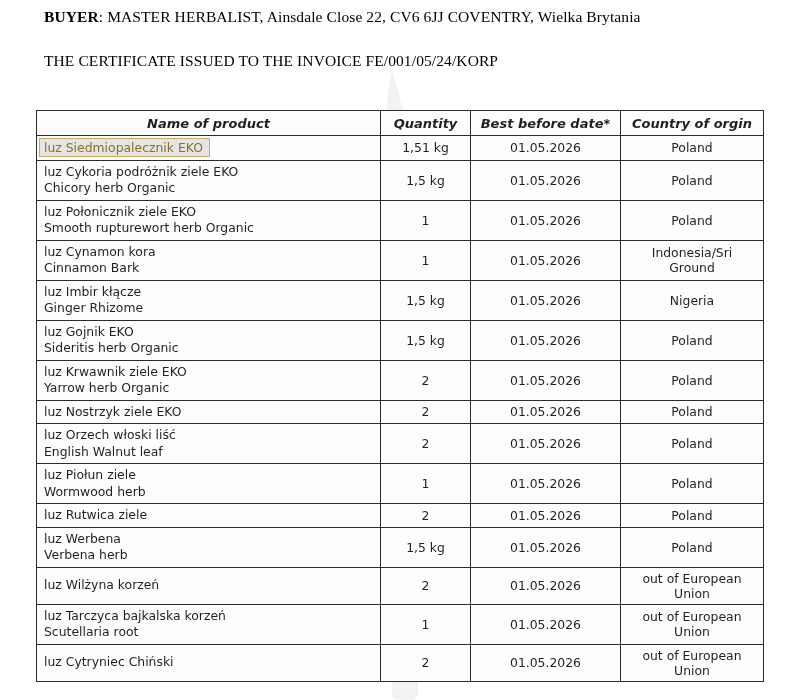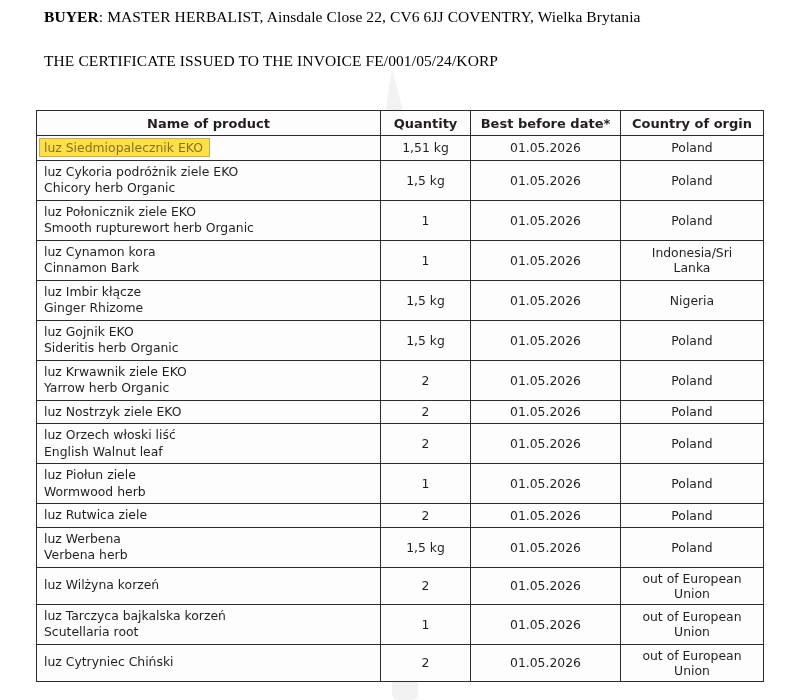--- a/index.html
+++ b/index.html
@@ -69,20 +69,21 @@
     background-clip: padding-box;
   }
 
   #product-table thead th {
     height: 24px;
     font-weight: bold;
     text-align: center;
     font-size: 13px;
     background: #fdfdfd;
     padding: 0 4px;
+    font-style: italic;
   }
 
   #product-table tbody td {
     background: #fdfdfd;
     vertical-align: middle;
   }
 
   td.name-cell {
     text-align: left;
     padding: 3px 0 3px 7px;
@@ -90,21 +91,21 @@
   }
   td.qty-cell, td.date-cell, td.ctry-cell {
     text-align: center;
     padding: 3px 12px;
   }
   .prod-line { display: block; white-space: nowrap; }
 
   
   .hl {
     display: inline-block;
-    background: #fde047;
+    background: #e5e5e5;
     border: 1px solid #c8ab5e;
     color: #8a7026;
     padding: 1px 6px 1px 4px;
     margin: -1px 16px -1px -5px;
     line-height: 15px;
   }
 </style>
 </head>
 <body>
 
@@ -177,21 +178,21 @@
           <td class="date-cell">01.05.2026</td>
           <td class="ctry-cell">Poland</td>
         </tr>
         <tr>
           <td class="name-cell">
             <span class="prod-line">luz Cynamon kora</span>
             <span class="prod-line">Cinnamon Bark</span>
           </td>
           <td class="qty-cell">1</td>
           <td class="date-cell">01.05.2026</td>
-          <td class="ctry-cell">Indonesia/Sri Lanka</td>
+          <td class="ctry-cell">Indonesia/Sri Ground</td>
         </tr>
         <tr>
           <td class="name-cell">
             <span class="prod-line">luz Imbir kłącze</span>
             <span class="prod-line">Ginger Rhizome</span>
           </td>
           <td class="qty-cell">1,5 kg</td>
           <td class="date-cell">01.05.2026</td>
           <td class="ctry-cell">Nigeria</td>
         </tr>

